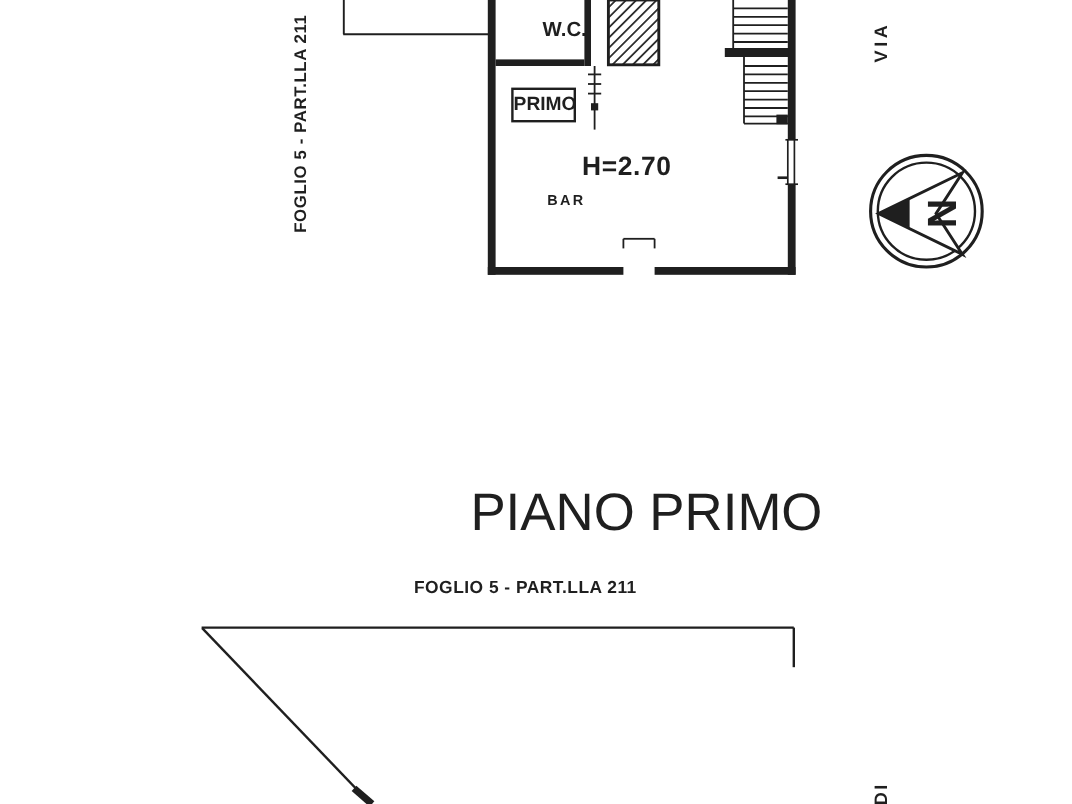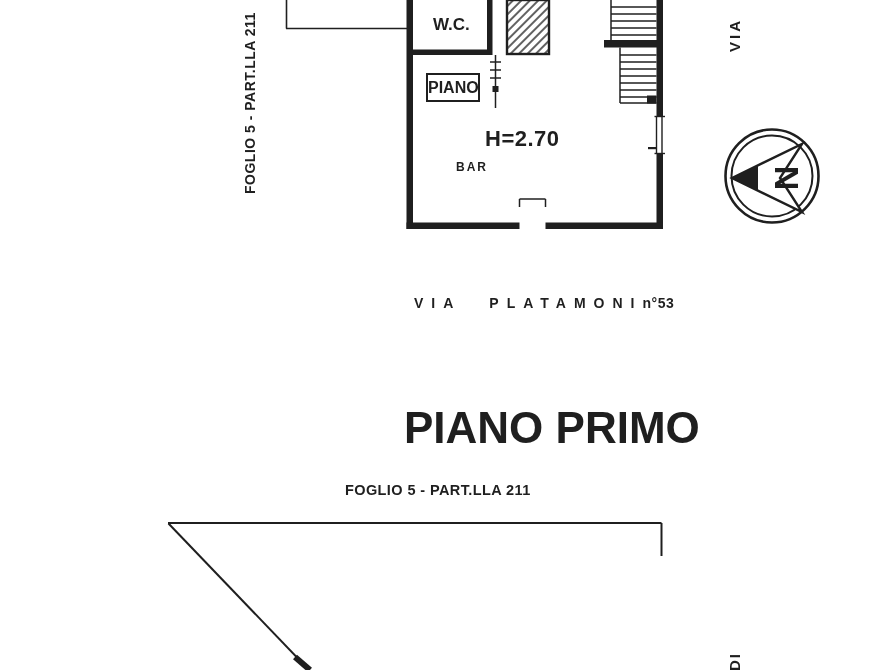--- a/index.html
+++ b/index.html
@@ -8,36 +8,36 @@
     position: relative; overflow: hidden;
     background: #ffffff;
     font-family: "Liberation Sans", sans-serif;
     color: #1f1f1f;
   }
   #sheet { position: absolute; inset: 0; }
   svg.linework { position: absolute; left: 0; top: 0; }
   .lbl { position: absolute; white-space: nowrap; color: #1f1f1f; line-height: 1; }
   .rot { transform: rotate(-90deg); transform-origin: 0 0; }
 
-  .wc        { left: 433px; top: 16px;  width: 56px; text-align: left;
+  .wc        { left: 433px; top: 16px;  width: 56px; text-align: right;
                font-size: 17px; font-weight: bold; }
   .anti      { left: 426px; top: 73px;  width: 50px; height: 25px;
                border: 2.5px solid #1f1f1f; text-align: center;
                line-height: 25px; font-size: 16px; font-weight: bold; }
   .height    { left: 442px; top: 128px; font-size: 22px; font-weight: bold;
                letter-spacing: 0.5px; margin-left: 43px; }
   .room      { left: 456px; top: 161px; font-size: 12px; font-weight: bold;
                letter-spacing: 2px; }
 
   .street    { left: 414px; top: 296px; font-size: 14px; font-weight: bold; }
   .street .w1 { letter-spacing: 8px; }
   .street .w2 { letter-spacing: 8px; margin-left: 28px; }
   .street .num { letter-spacing: 0.5px; }
 
-  .title     { left: 404px; top: 406px; font-size: 44px; font-weight: 700;
+  .title     { left: 392px; top: 406px; font-size: 44px; font-weight: 400;
                letter-spacing: 0px; }
   .caption   { left: 345px; top: 483px; font-size: 14.5px; font-weight: bold;
                letter-spacing: 0.4px; }
 
   .leftvert  { left: 243px; top: 194px; font-size: 14px; font-weight: bold;
                letter-spacing: 0.5px; }
   .viavert   { left: 727px; top: 52px;  font-size: 15px; font-weight: bold;
                letter-spacing: 3px; }
   .divert    { left: 727px; top: 671px; font-size: 15px; font-weight: bold;
                letter-spacing: 2px; }
@@ -127,29 +127,26 @@
       <circle cx="772" cy="176" r="46.5" stroke-width="2.6"></circle>
       <circle cx="772" cy="176" r="40.5" stroke-width="2"></circle>
       <polygon points="732,178 802,144 780,178 802,212" stroke-width="2.4" fill="#ffffff"></polygon>
       <polygon points="732,178 758,165 758,191" fill="#1f1f1f" stroke="none"></polygon>
       <text x="786" y="178" transform="rotate(-90 786 178)" text-anchor="middle" dominant-baseline="central" fill="#1f1f1f" stroke="none" font-size="34" font-weight="bold" font-family="'Liberation Sans', sans-serif">N</text>
     </g>
   </svg>
 
   <div class="lbl wc">W.C.</div>
 
-  <div class="lbl anti">PIANO</div>
+  <div class="lbl anti">PRIMO</div>
 
   <div class="lbl height">H=2.70</div>
 
   <div class="lbl room">BAR</div>
 
-  <div class="lbl street">
-    <span class="w1">VIA</span><span class="w2">PLATAMONI</span><span class="num">n°53</span>
-  </div>
 
   <div class="lbl title">PIANO PRIMO</div>
 
   <div class="lbl caption">FOGLIO 5 - PART.LLA 211</div>
 
   <div class="lbl rot leftvert">FOGLIO 5 - PART.LLA 211</div>
 
   <div class="lbl rot viavert">VIA</div>
 
   <div class="lbl rot divert">DI</div>

